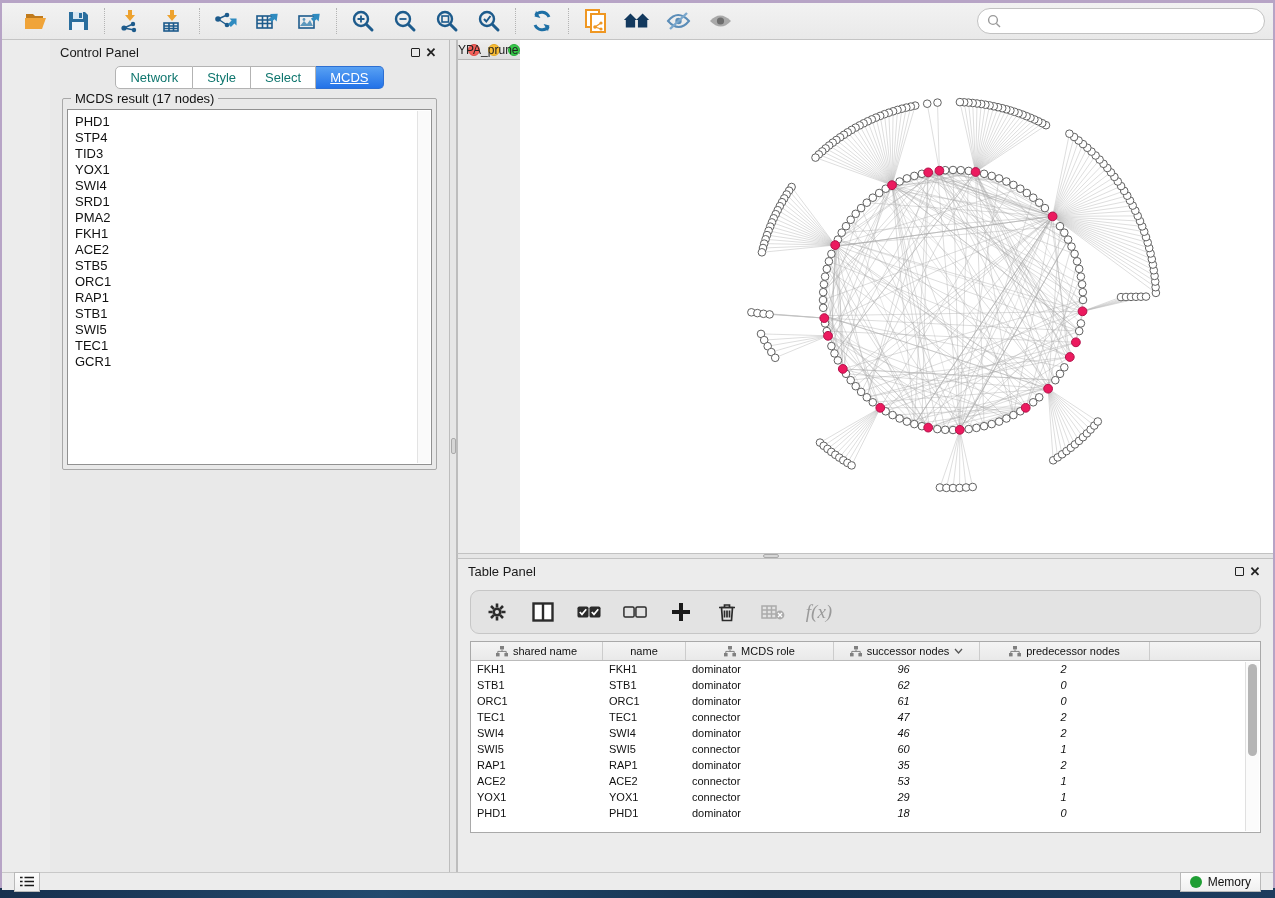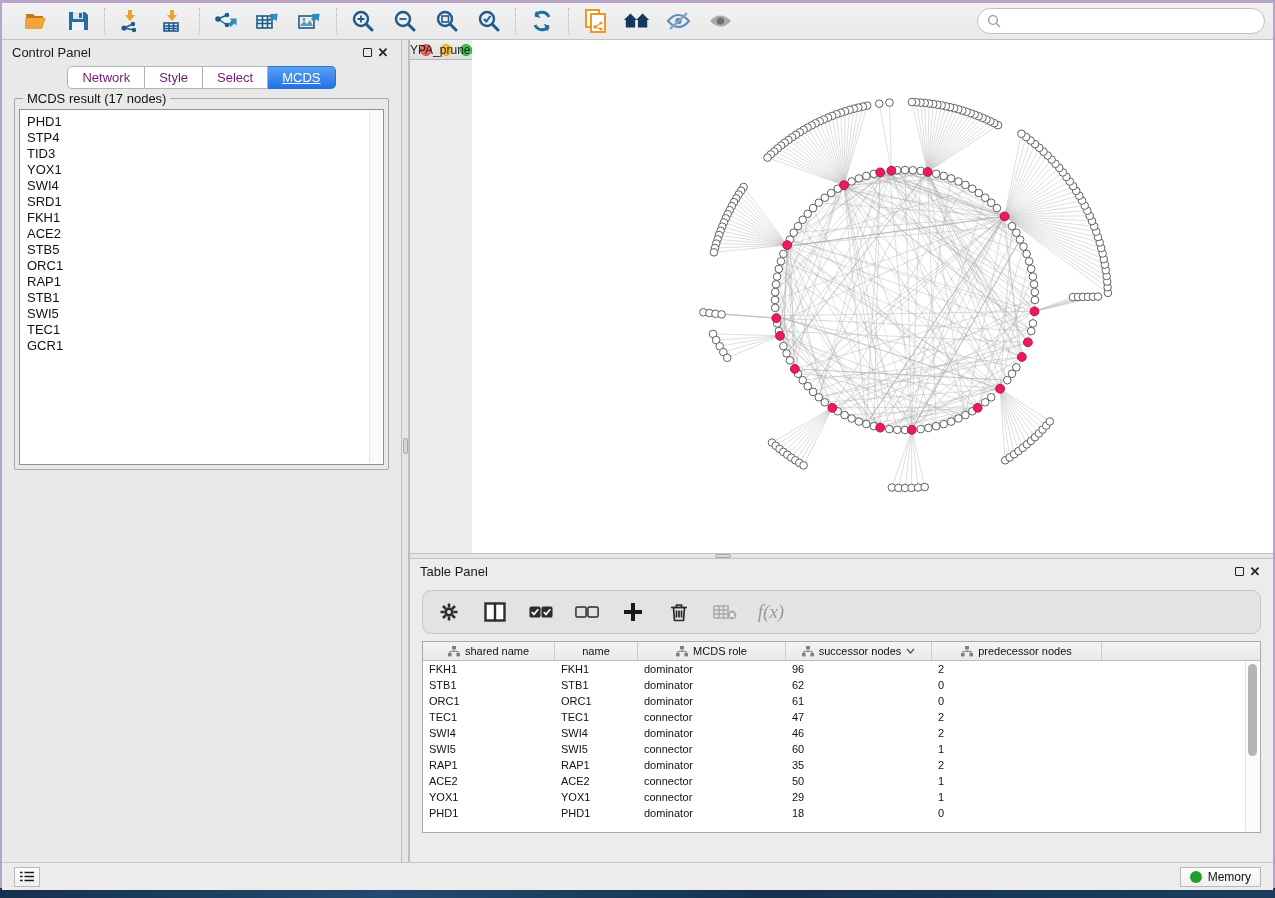--- a/index.html
+++ b/index.html
@@ -16,33 +16,33 @@
   .tgroup { display:flex; align-items:center; gap:14px; padding:0 12px; }
   .tsep { width:1px; height:26px; border-left:1px dotted #b4b4b4; }
   .tbtn { width:28px; height:26px; display:flex; align-items:center; justify-content:center; cursor:pointer; }
   .toolbar svg { display:block; }
   .searchwrap { margin-left:auto; position:relative; }
   .searchwrap input { width:288px; height:26px; border:1px solid #c2c2c2; border-radius:13px;
                       background:#fff; padding:0 10px 0 30px; font-size:13px; color:#333; outline:none; }
   .searchwrap .mag { position:absolute; left:10px; top:6px; }
 
   
-  .main { flex:1 1 auto; display:flex; min-height:0; }
+  .main { flex:1 1 auto; display:flex; min-height:0;padding-left:48px; }
 
   
   .cpanel { width:399px; background:#e9e9e9; display:flex; flex-direction:column; }
   .panel-title { height:24px; display:flex; align-items:center; padding:0 10px; font-size:13px; color:#1a1a1a; }
   .panel-title .sp { flex:1; }
   .wbtn { width:16px; height:16px; display:flex; align-items:center; justify-content:center; cursor:pointer; color:#222; }
   .float-glyph { width:9px; height:9px; border:1.6px solid #222; border-radius:1px; display:inline-block; }
   .x-glyph { font-size:13px; font-weight:bold; line-height:1; }
 
   .seg { display:flex; justify-content:center; margin-top:2px; }
   .seg .tab { font-size:13px; padding:3px 14px; background:#fff; border:1px solid #b3b3b3; border-left-width:0;
-              color:#701a75; cursor:pointer; }
+              color:#0f766e; cursor:pointer; }
   .seg .tab:first-child { border-left-width:1px; border-radius:5px 0 0 5px; }
   .seg .tab:last-child { border-radius:0 5px 5px 0; }
   .seg .tab.active { background:linear-gradient(#58a1f3,#2372e8); border-color:#2d6fd2; color:#fff;text-decoration:underline; }
 
   .cpanel-inner { margin:6px 8px 0 8px; height:358px; background:#e7e7e7; border:1px solid #cfcfcf;
                   border-radius:3px; display:flex; flex-direction:column; align-items:center; }
   .opt-label { margin-top:18px; font-size:13px; color:#111; }
   .combo { margin-top:10px; width:312px; height:23px; background:#fff; border:1px solid #b5b5b5; border-radius:4px;
            display:flex; align-items:center; position:relative; cursor:pointer; }
   .combo .val { flex:1; font-size:13px; padding-left:9px; color:#111; white-space:nowrap; }
@@ -94,34 +94,34 @@
   .tp-toolbar .tbtn { width:24px; height:24px; }
   .fx { font-family:"Liberation Serif", serif; font-style:italic; font-size:19px; color:#9a9a9a; }
 
   .datatable { margin:7px 12px 0 12px; height:192px; background:#fff; border:1px solid #a9a9a9; position:relative;
                font-size:11px; overflow:hidden; }
   .thead { height:19px; background:linear-gradient(#f4f4f4,#e9e9e9); border-bottom:1px solid #bbb; display:flex;text-align:right; }
   .th { display:flex; align-items:center; justify-content:center; gap:5px; border-right:1px solid #ccc; color:#111; }
   .c0{width:132px}.c1{width:83px}.c2{width:148px}.c3{width:146px}.c4{width:170px}
   .tbody .tr { height:16px; display:flex; align-items:center; color:#111; }
   .tbody .td { padding:0 6px; white-space:nowrap; overflow:hidden; }
-  .td.num { text-align:left; }
+  .td.num { text-align:center;font-style:italic; }
   .td.c3 { padding-right:13px; }
   .td.c4 { padding-right:9px; }
   .vtrack2 { position:absolute; top:20px; right:1px; bottom:1px; width:14px; background:#fbfbfb; border-left:1px solid #e0e0e0; }
   .vthumb { position:absolute; top:2px; left:2px; width:9px; height:92px; background:#b5b5b5; border-radius:5px; }
 
   .tp-tabs { display:flex; justify-content:center; margin-top:11px; }
   .tp-tabs .tab { font-size:12px; padding:3px 12px; background:#fff; border:1px solid #b3b3b3; border-left-width:0; color:#222; cursor:pointer; }
   .tp-tabs .tab:first-child { border-left-width:1px; border-radius:4px 0 0 4px; }
   .tp-tabs .tab:last-child { border-radius:0 4px 4px 0; }
   .tp-tabs .tab.active { background:linear-gradient(#58a1f3,#2372e8); border-color:#2d6fd2; color:#fff; }
 
   
-  .statusbar { height:28px; flex:0 0 auto; border-top:1px solid #c8c8c8; background:#ececec;
+  .statusbar { height:18px; flex:0 0 auto; border-top:1px solid #c8c8c8; background:#ececec;
                display:flex; align-items:center; padding:0 12px; }
   .sq-btn { width:26px; height:20px; background:linear-gradient(#fdfdfd,#f0f0f0); border:1px solid #b9b9b9;
             display:flex; align-items:center; justify-content:center; cursor:pointer; }
   .mem-btn { margin-left:auto; height:20px; background:linear-gradient(#fdfdfd,#f0f0f0); border:1px solid #b9b9b9;
              display:flex; align-items:center; gap:6px; padding:0 9px; font-size:12px; color:#111; cursor:pointer; }
   .mem-dot { width:12px; height:12px; border-radius:50%; background:#1f9e34; }
 </style>
 </head>
 <body>
 
@@ -302,20 +302,21 @@
           <span class="legend">MCDS result (17 nodes)</span>
           <div class="listbox">
             <div class="items">
 
             <div>PHD1</div>
                 <div>STP4</div>
                 <div>TID3</div>
                 <div>YOX1</div>
                 <div>SWI4</div>
                 <div>SRD1</div>
+                <div>PMA2</div>
                 <div>FKH1</div>
                 <div>ACE2</div>
                 <div>STB5</div>
                 <div>ORC1</div>
                 <div>RAP1</div>
                 <div>STB1</div>
                 <div>SWI5</div>
                 <div>TEC1</div>
                 <div>GCR1</div>
               </div>
@@ -1134,21 +1135,21 @@
                   <span class="td c0">RAP1</span>
                   <span class="td c1">RAP1</span>
                   <span class="td c2">dominator</span>
                   <span class="td c3 num">35</span>
                   <span class="td c4 num">2</span>
                 </div>
                 <div class="tr">
                   <span class="td c0">ACE2</span>
                   <span class="td c1">ACE2</span>
                   <span class="td c2">connector</span>
-                  <span class="td c3 num">50</span>
+                  <span class="td c3 num">53</span>
                   <span class="td c4 num">1</span>
                 </div>
                 <div class="tr">
                   <span class="td c0">YOX1</span>
                   <span class="td c1">YOX1</span>
                   <span class="td c2">connector</span>
                   <span class="td c3 num">29</span>
                   <span class="td c4 num">1</span>
                 </div>
                 <div class="tr">

